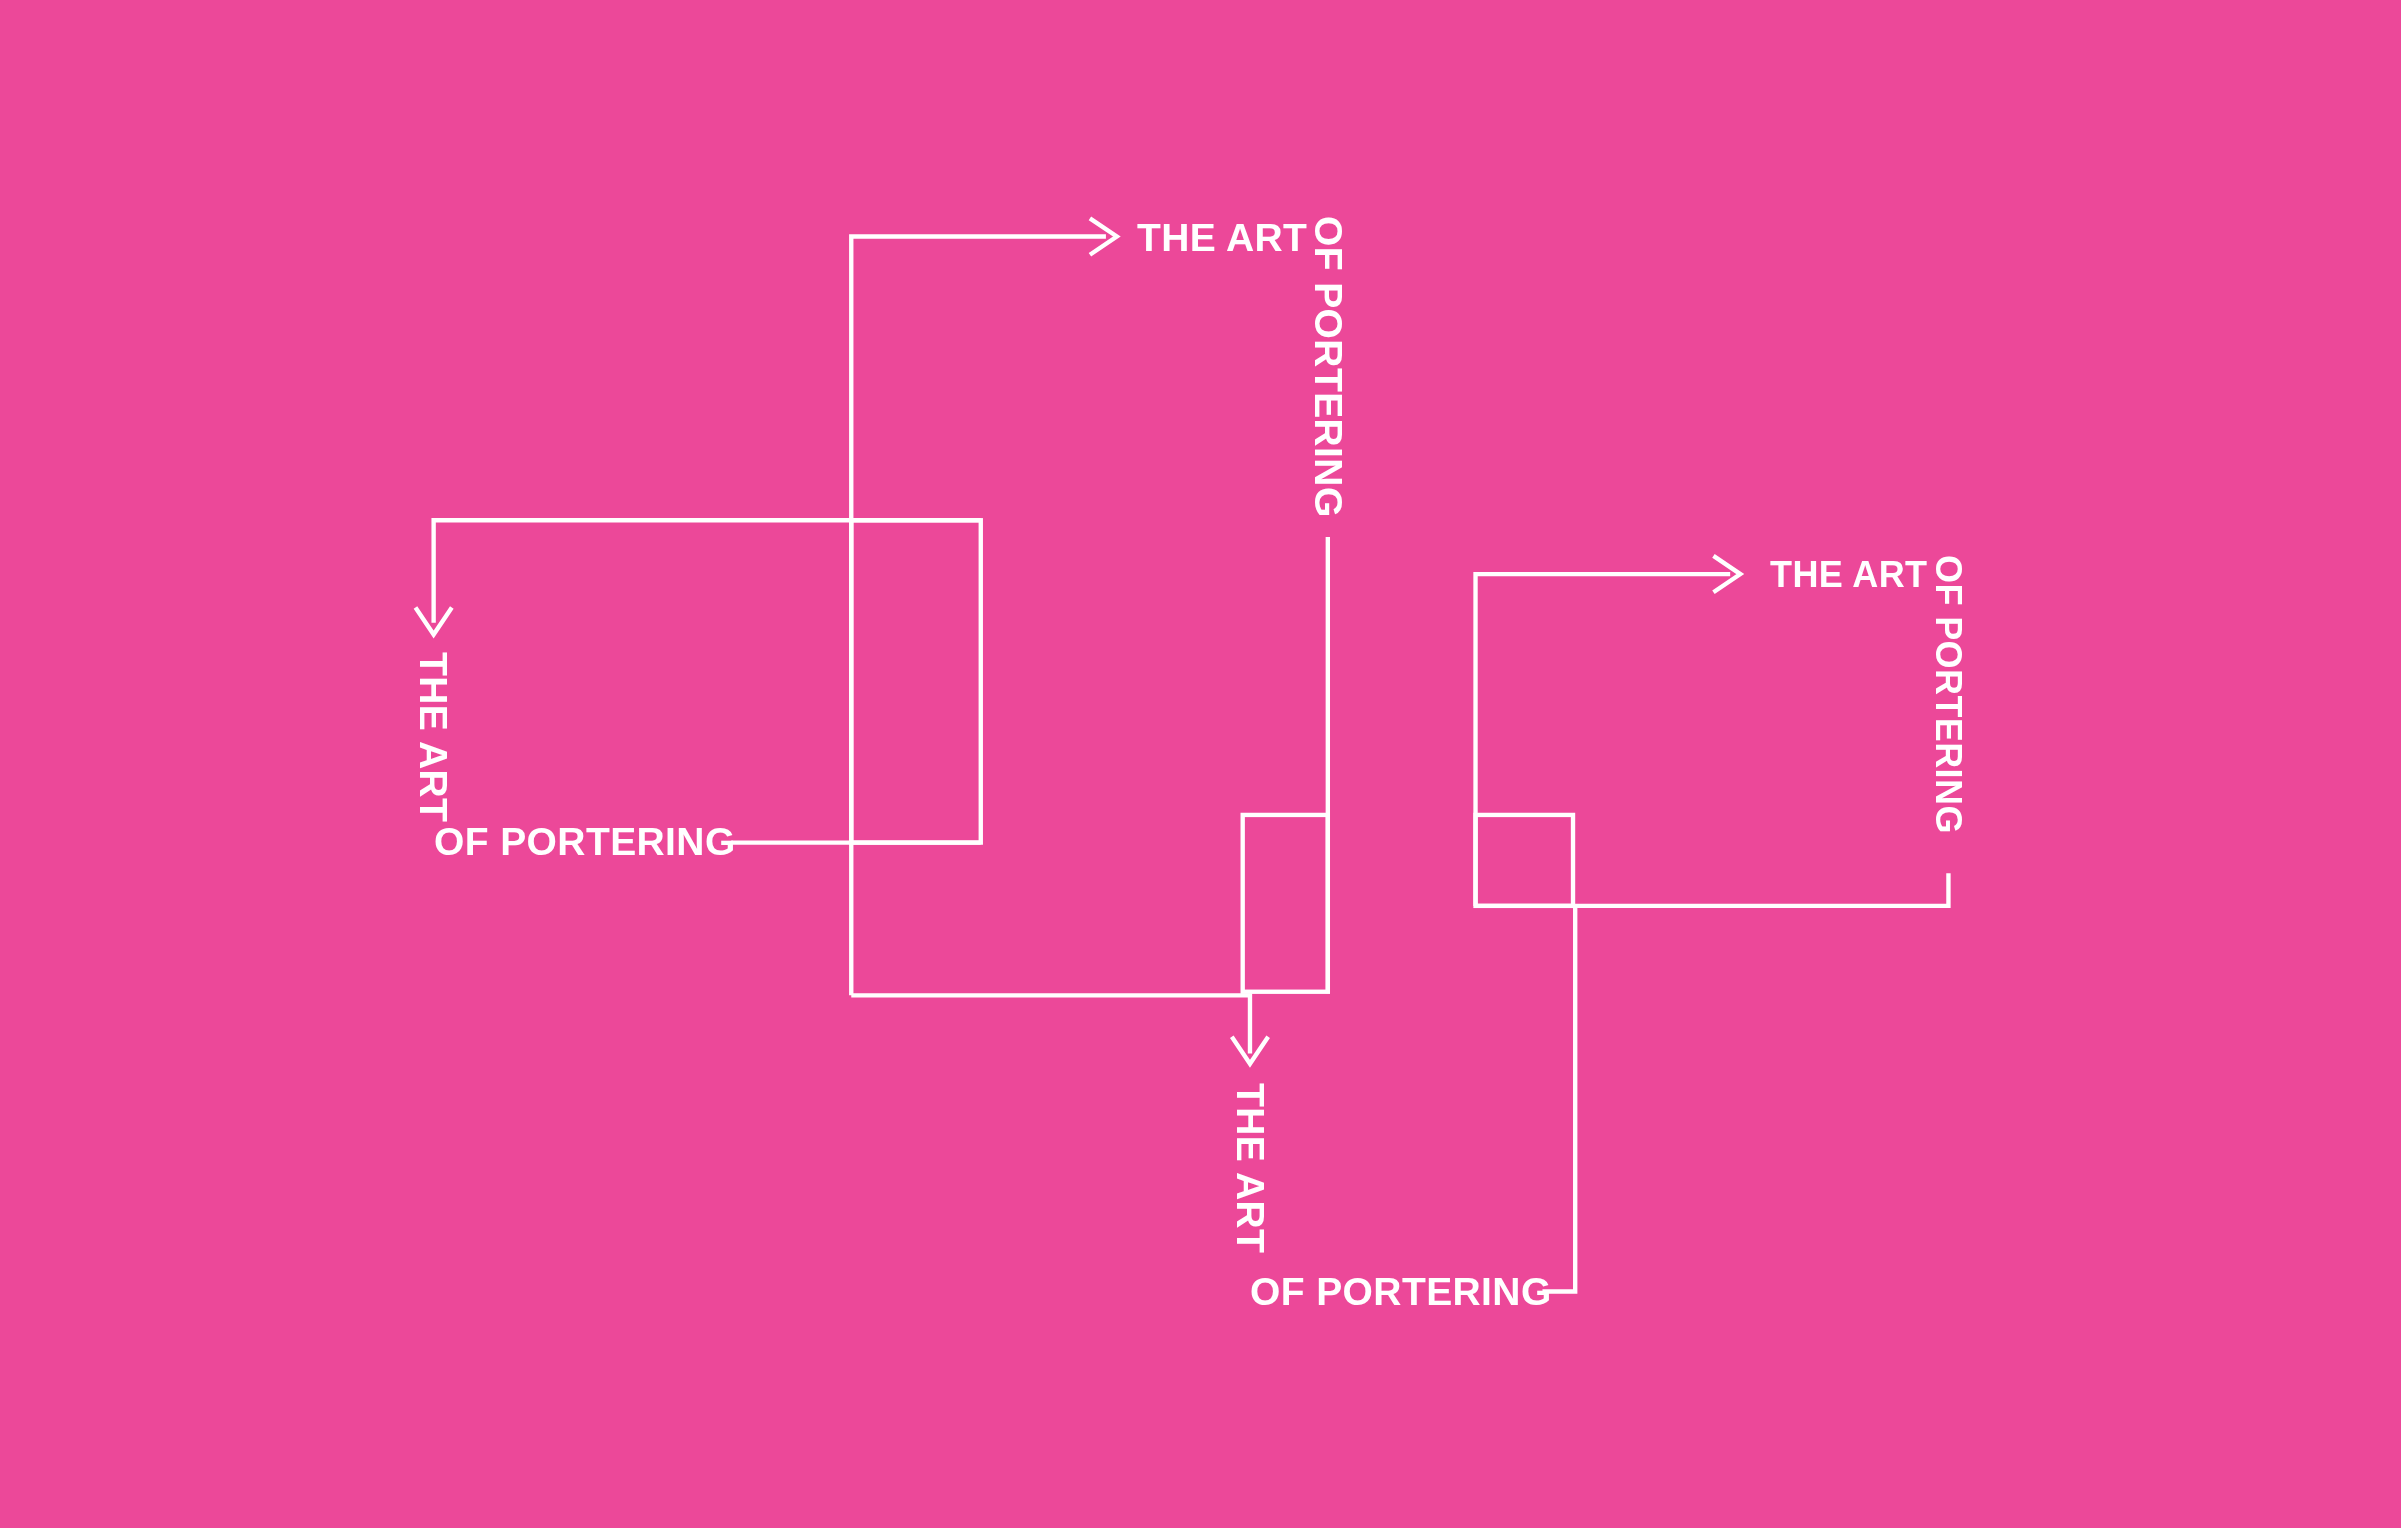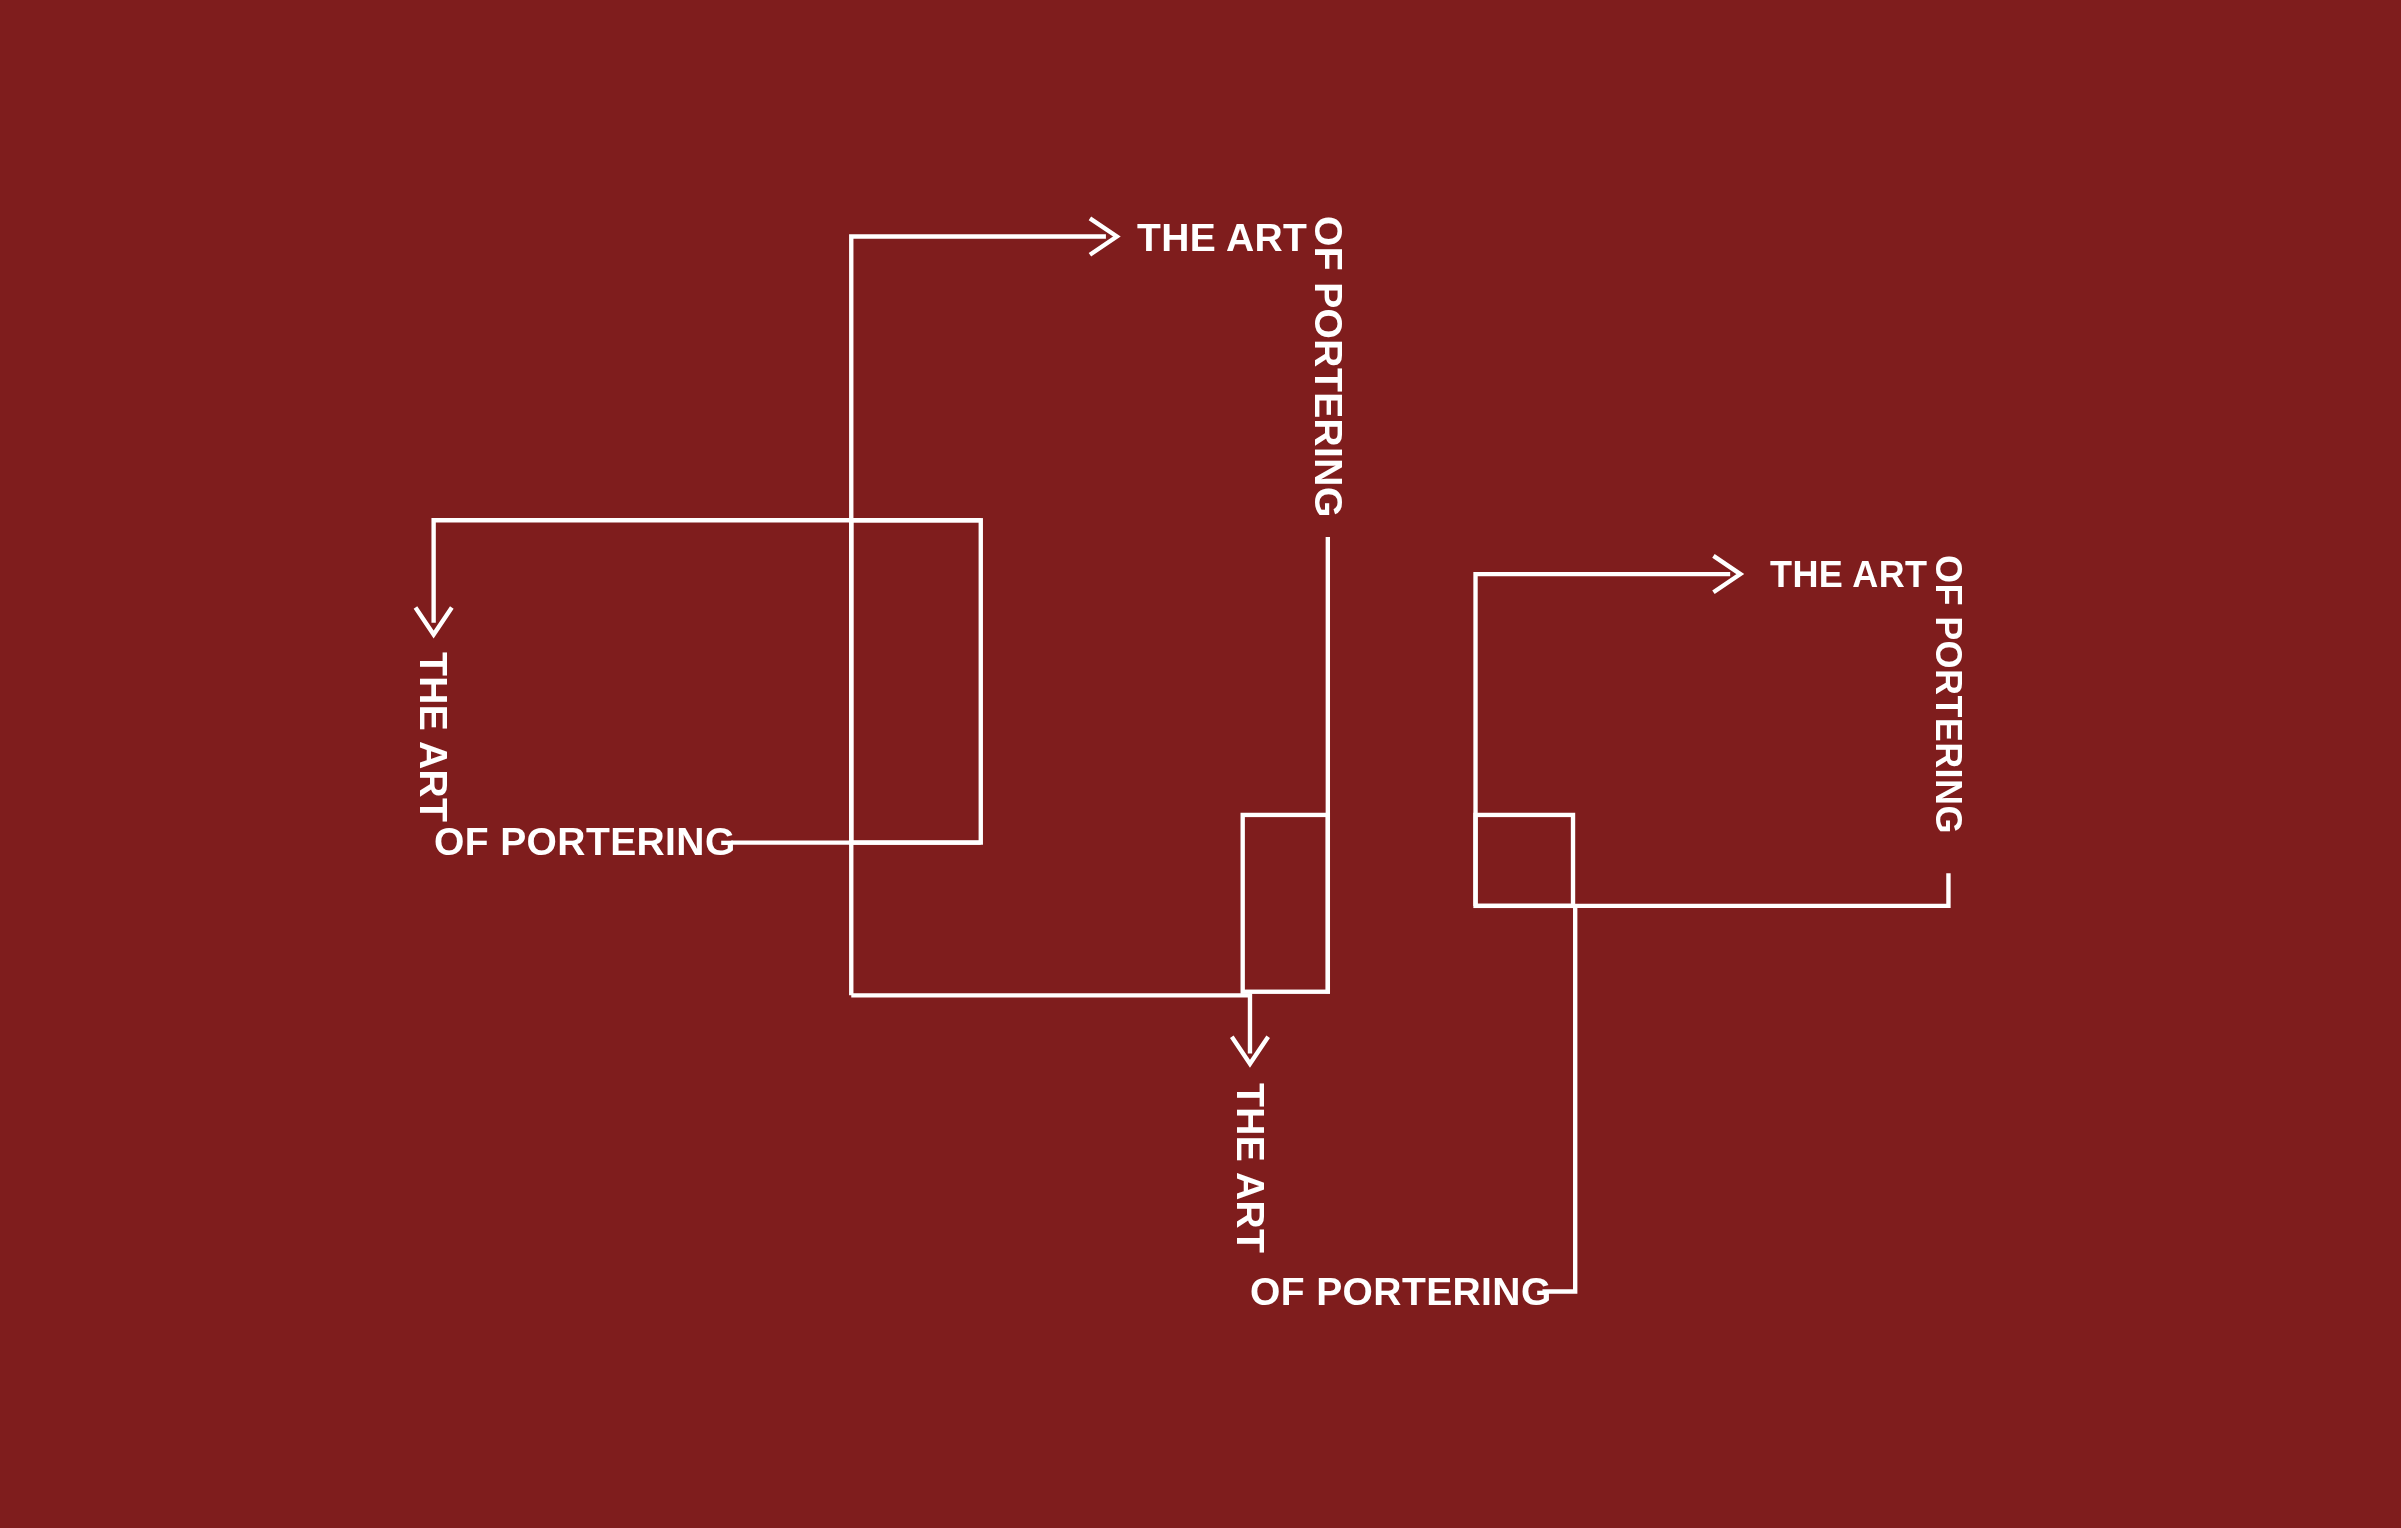--- a/index.html
+++ b/index.html
@@ -4,21 +4,21 @@
 <style>
   html, body {
     margin: 0;
     padding: 0;
     background: #254470;
   }
   #stage {
     position: relative;
     width: 2401px;
     height: 1528px;
-    background: #7f1d1d;
+    background: #ec4899;
     overflow: hidden;
     font-family: "Liberation Sans", sans-serif;
   }
   .svg-layer {
     position: absolute;
     left: 0;
     top: 0;
     width: 2401px;
     height: 1528px;
   }

